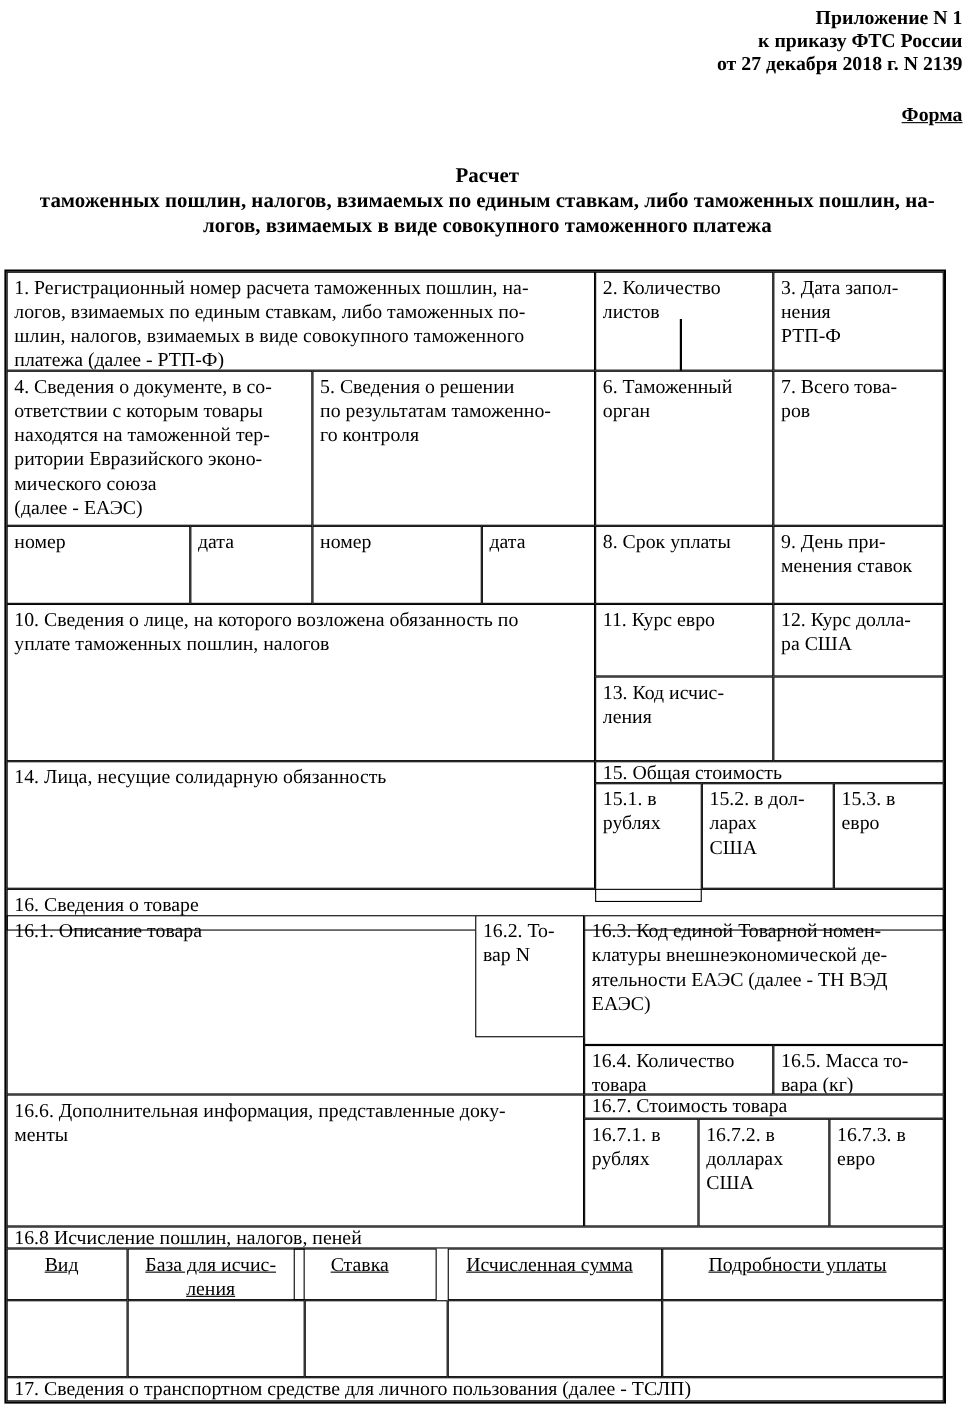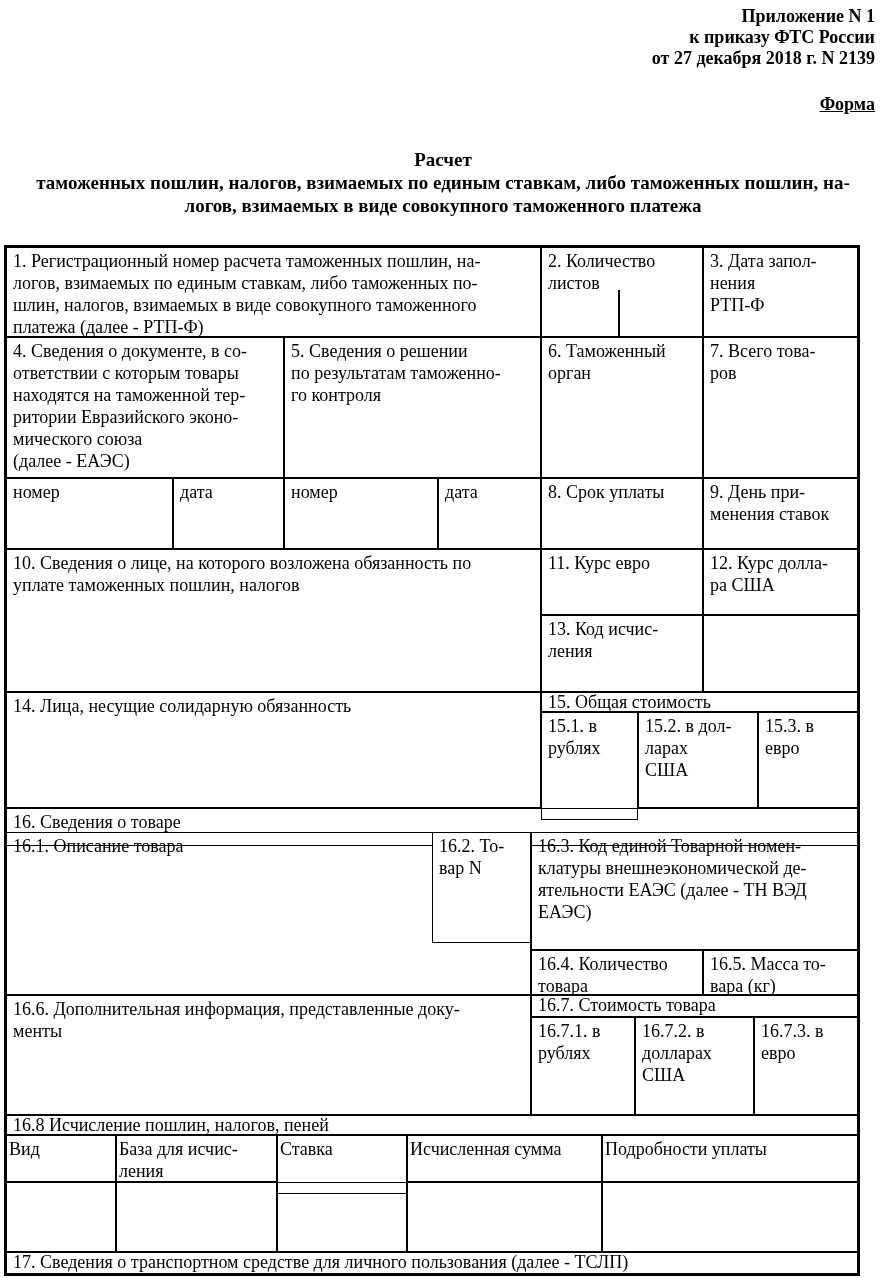--- a/index.html
+++ b/index.html
@@ -7,21 +7,21 @@
     width:886px;height:1278px;position:relative;overflow:hidden;
     color:#000;font-family:"Liberation Serif","DejaVu Serif",serif;font-size:18px;
   }
   .annex{position:absolute;top:6px;right:11px;text-align:right;font-weight:bold;line-height:21px;}
   .form-label{position:absolute;top:94px;right:11px;font-weight:bold;line-height:21px;text-decoration:underline;}
   .title{position:absolute;top:148px;left:0;width:886px;text-align:center;font-weight:bold;line-height:23px;font-size:19px;}
   .cell{
     position:absolute;border:1px solid #000;box-sizing:border-box;
     padding:2px 4px 0 6px;line-height:22px;white-space:pre-line;overflow:hidden;
   }
-  .ctr{padding-left:2px;padding-right:12px;}
+  .ctr{text-align:center;padding-left:2px;padding-right:12px;text-decoration:underline;}
   .tight{line-height:19px;padding-top:0;}
   .overlay{background:#fff;z-index:2;}
   .vline{position:absolute;width:2px;background:#000;z-index:1;}
   .frame{position:absolute;border:2px solid #000;box-sizing:border-box;z-index:3;pointer-events:none;}
 </style>
 </head>
 <body>
 
 <div class="annex">
   <div>Приложение N 1</div>
@@ -110,21 +110,21 @@
 долларах
 США</div>
 <div class="cell" style="left:754px;top:1017px;width:104px;height:98px">16.7.3. в
 евро</div>
 
 <div class="cell tight" style="left:6px;top:1115px;width:852px;height:20px">16.8 Исчисление пошлин, налогов, пеней</div>
 
 <div class="cell ctr" style="left:6px;top:1135px;width:110px;height:47px">Вид</div>
 <div class="cell ctr" style="left:116px;top:1135px;width:161px;height:47px">База для исчис-
 ления</div>
-<div class="cell ctr" style="left:277px;top:1135px;width:130px;height:59px">Ставка</div>
+<div class="cell ctr" style="left:267px;top:1135px;width:130px;height:47px">Ставка</div>
 <div class="cell ctr" style="left:407px;top:1135px;width:195px;height:47px">Исчисленная сумма</div>
 <div class="cell ctr" style="left:602px;top:1135px;width:256px;height:47px">Подробности уплаты</div>
 
 <div class="cell" style="left:6px;top:1182px;width:110px;height:70px"></div>
 <div class="cell" style="left:116px;top:1182px;width:161px;height:70px"></div>
 <div class="cell" style="left:277px;top:1182px;width:130px;height:70px"></div>
 <div class="cell" style="left:407px;top:1182px;width:195px;height:70px"></div>
 <div class="cell" style="left:602px;top:1182px;width:256px;height:70px"></div>
 
 <div class="cell tight" style="left:6px;top:1252px;width:852px;height:22px">17. Сведения о транспортном средстве для личного пользования (далее - ТСЛП)</div>

